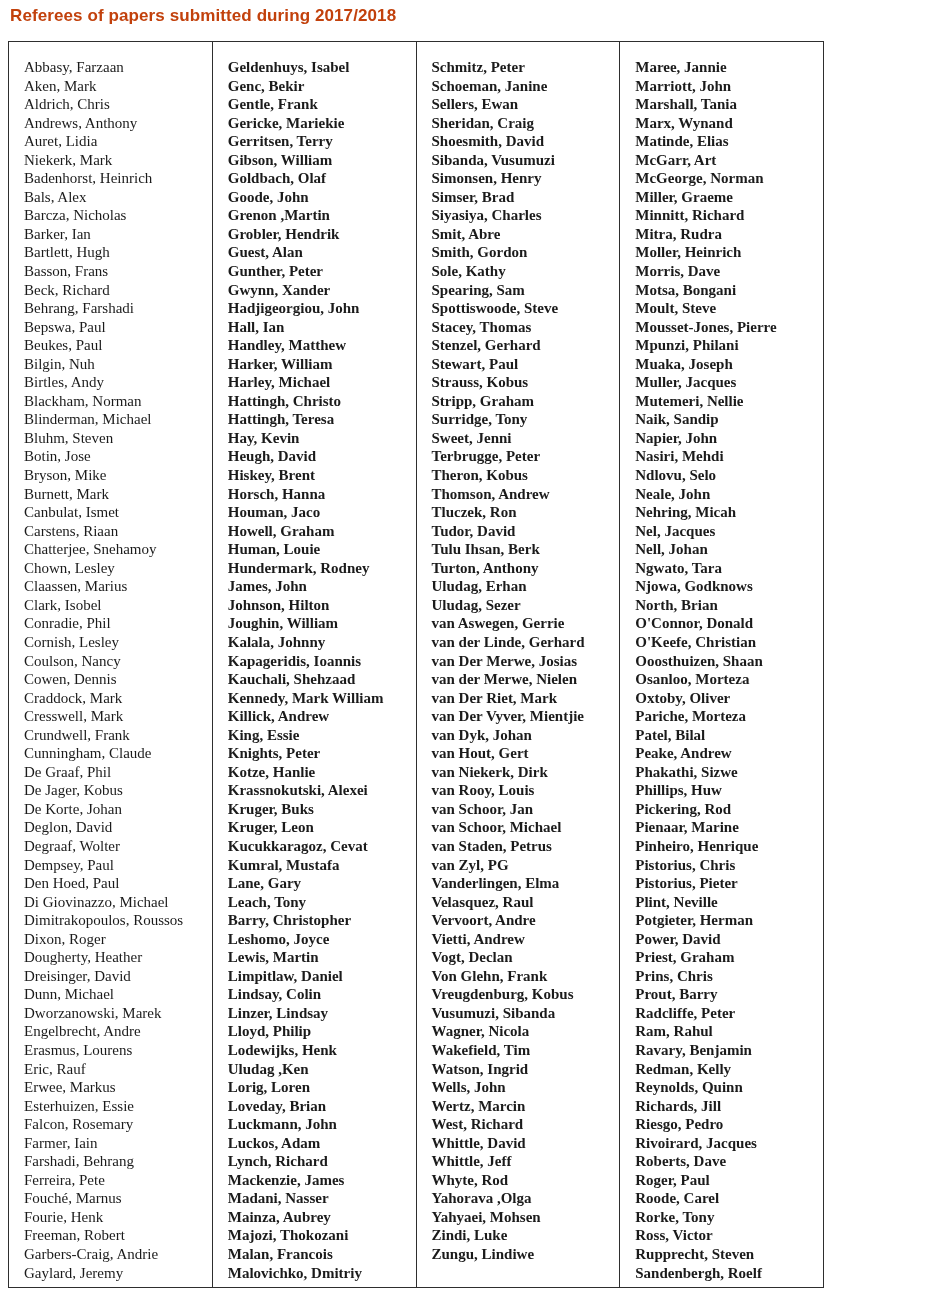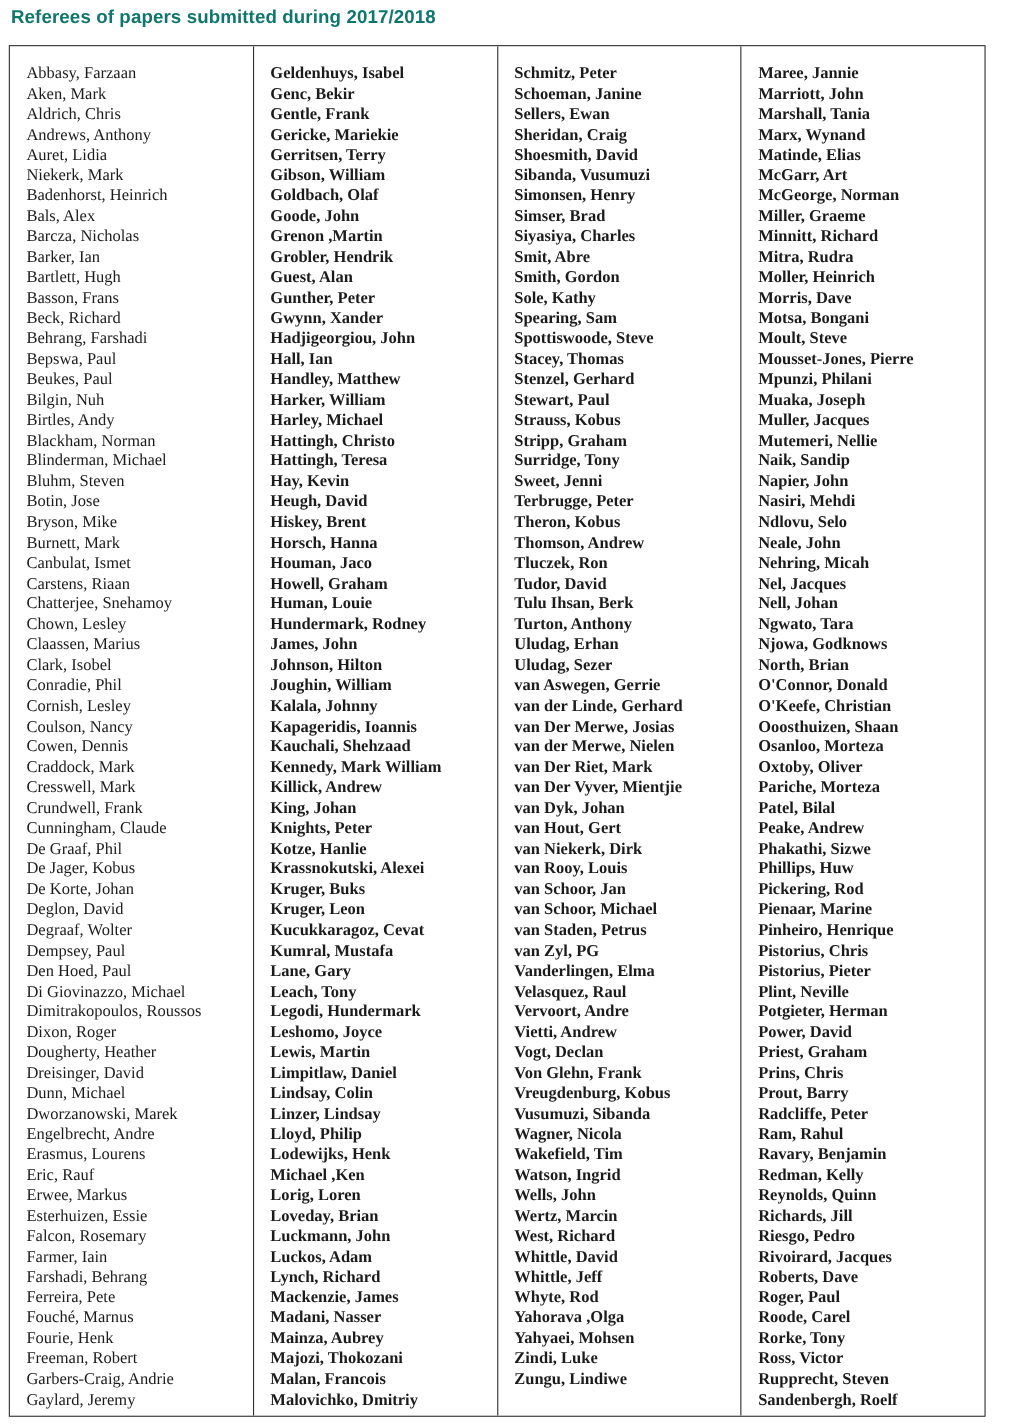--- a/index.html
+++ b/index.html
@@ -17,28 +17,28 @@
     font-family: "Liberation Serif", serif;
     color: #1b1b1b;
   }
   .title {
     position: absolute;
     left: 10px;
     top: 6px;
     font-family: "Liberation Sans", sans-serif;
     font-weight: 700;
     font-size: 17px;
-    color: #0f766e;
+    color: #c2410c;
     letter-spacing: 0.1px;
   }
   .table-box {
     position: absolute;
     left: 8px;
     top: 41px;
-    width: 888px;
+    width: 816px;
     height: 1247px;
     border: 1.5px solid #2e2e2e;
     box-sizing: border-box;
     display: flex;
     flex-direction: row;
     overflow: hidden;
   }
   .col {
     flex: 1 1 0;
     box-sizing: border-box;
@@ -161,39 +161,39 @@
         <div class="name">Human, Louie</div>
         <div class="name">Hundermark, Rodney</div>
         <div class="name">James, John</div>
         <div class="name">Johnson, Hilton</div>
         <div class="name">Joughin, William</div>
         <div class="name">Kalala, Johnny</div>
         <div class="name">Kapageridis, Ioannis</div>
         <div class="name">Kauchali, Shehzaad</div>
         <div class="name">Kennedy, Mark William</div>
         <div class="name">Killick, Andrew</div>
-        <div class="name">King, Johan</div>
+        <div class="name">King, Essie</div>
         <div class="name">Knights, Peter</div>
         <div class="name">Kotze, Hanlie</div>
         <div class="name">Krassnokutski, Alexei</div>
         <div class="name">Kruger, Buks</div>
         <div class="name">Kruger, Leon</div>
         <div class="name">Kucukkaragoz, Cevat</div>
         <div class="name">Kumral, Mustafa</div>
         <div class="name">Lane, Gary</div>
         <div class="name">Leach, Tony</div>
-        <div class="name">Legodi, Hundermark</div>
+        <div class="name">Barry, Christopher</div>
         <div class="name">Leshomo, Joyce</div>
         <div class="name">Lewis, Martin</div>
         <div class="name">Limpitlaw, Daniel</div>
         <div class="name">Lindsay, Colin</div>
         <div class="name">Linzer, Lindsay</div>
         <div class="name">Lloyd, Philip</div>
         <div class="name">Lodewijks, Henk</div>
-        <div class="name">Michael ,Ken</div>
+        <div class="name">Uludag ,Ken</div>
         <div class="name">Lorig, Loren</div>
         <div class="name">Loveday, Brian</div>
         <div class="name">Luckmann, John</div>
         <div class="name">Luckos, Adam</div>
         <div class="name">Lynch, Richard</div>
         <div class="name">Mackenzie, James</div>
         <div class="name">Madani, Nasser</div>
         <div class="name">Mainza, Aubrey</div>
         <div class="name">Majozi, Thokozani</div>
         <div class="name">Malan, Francois</div>

